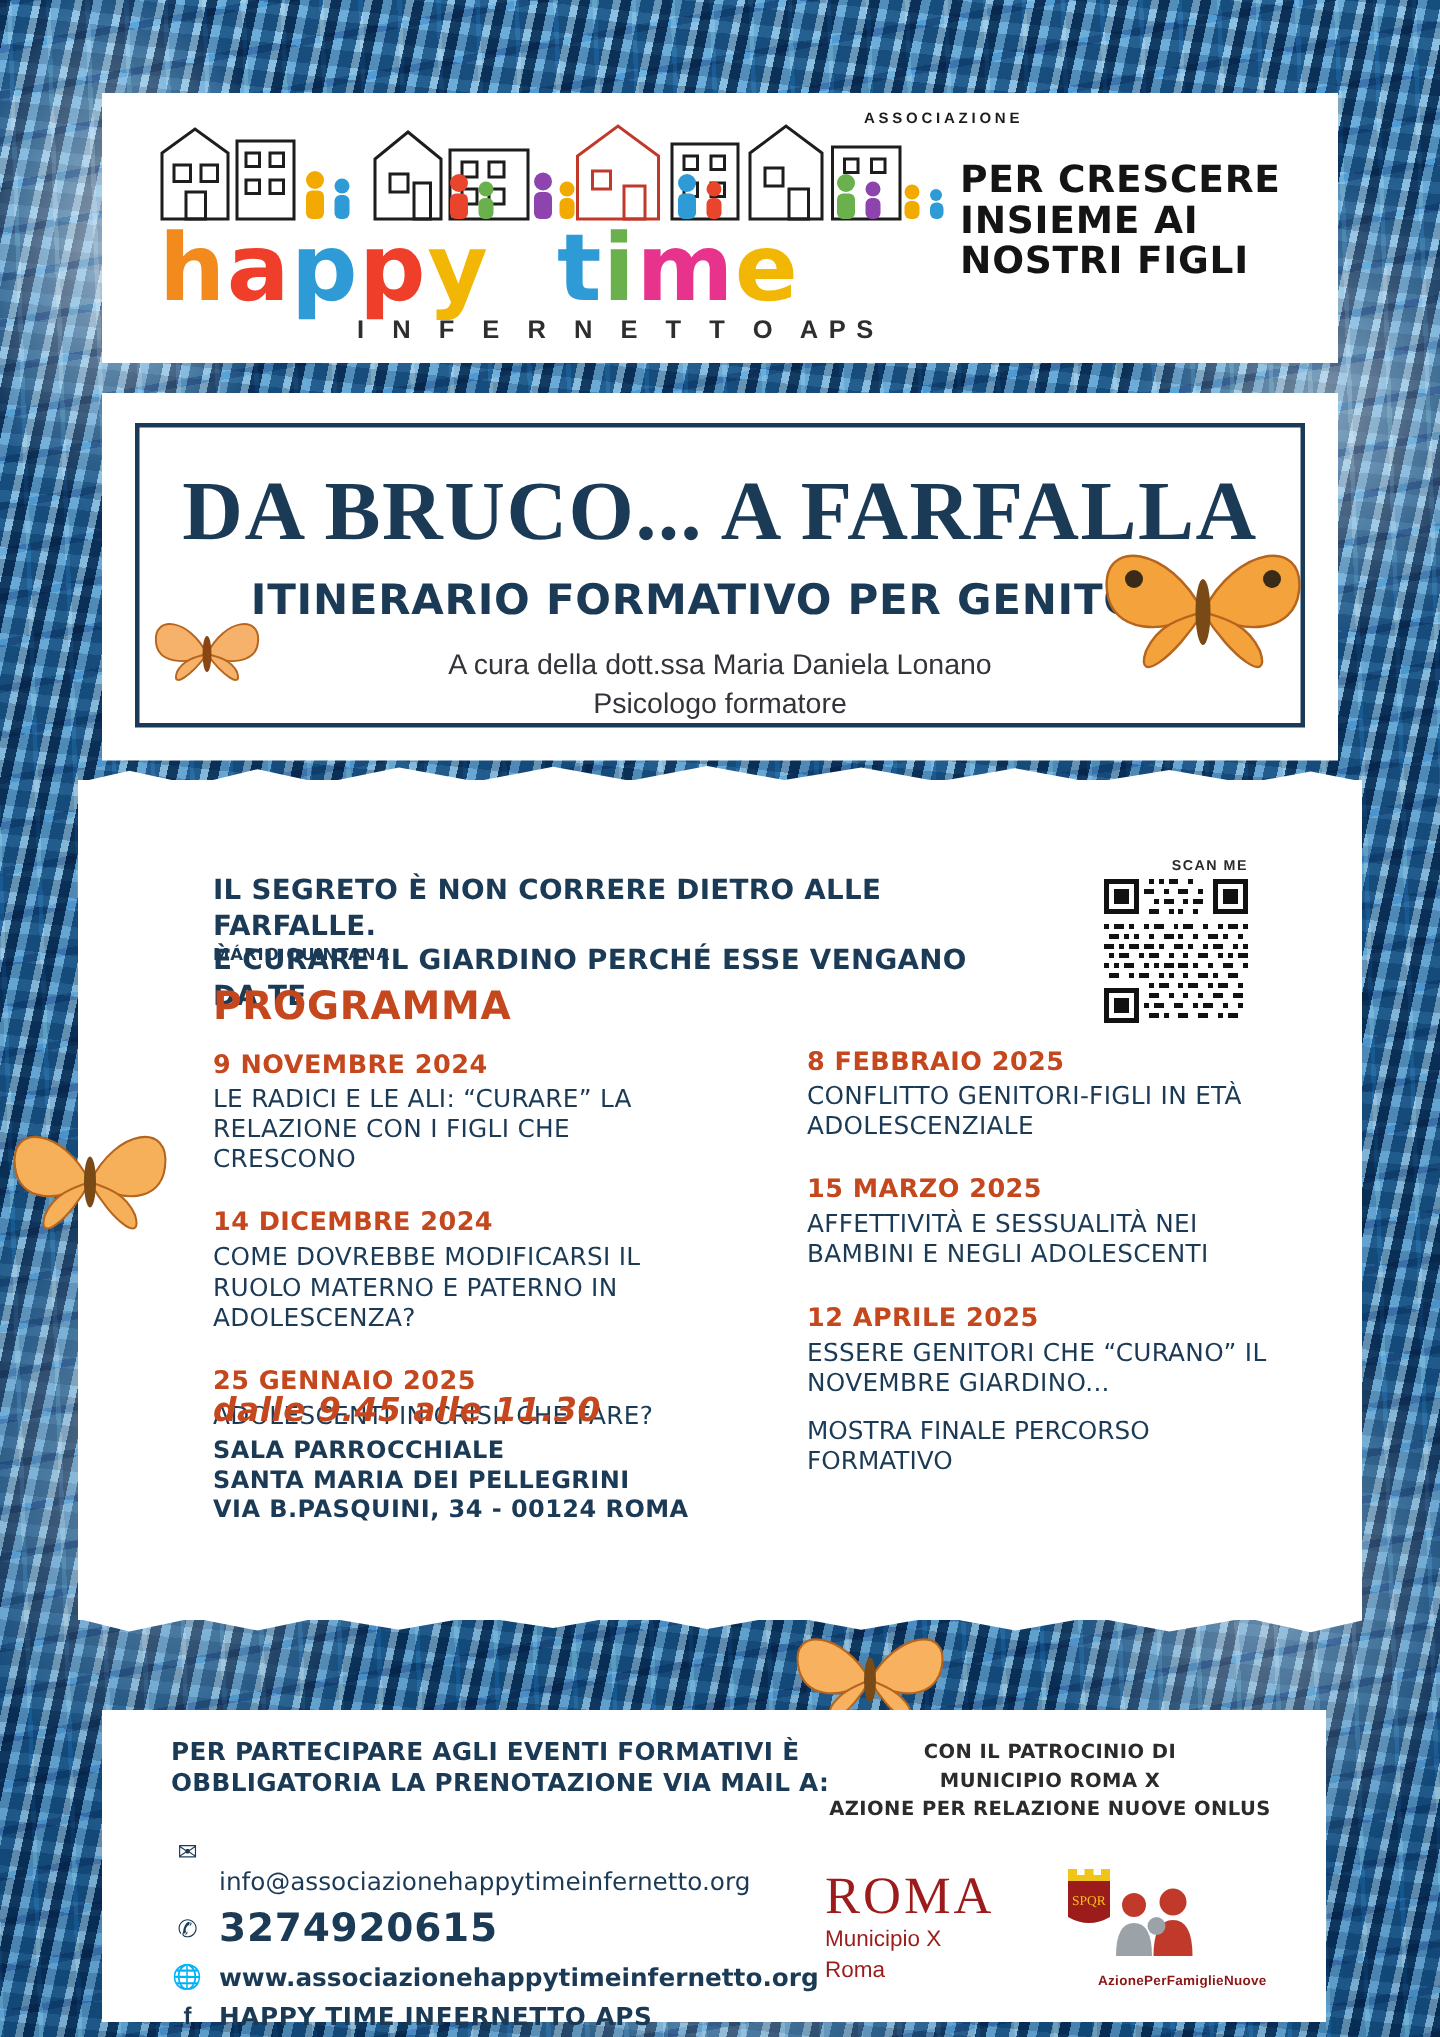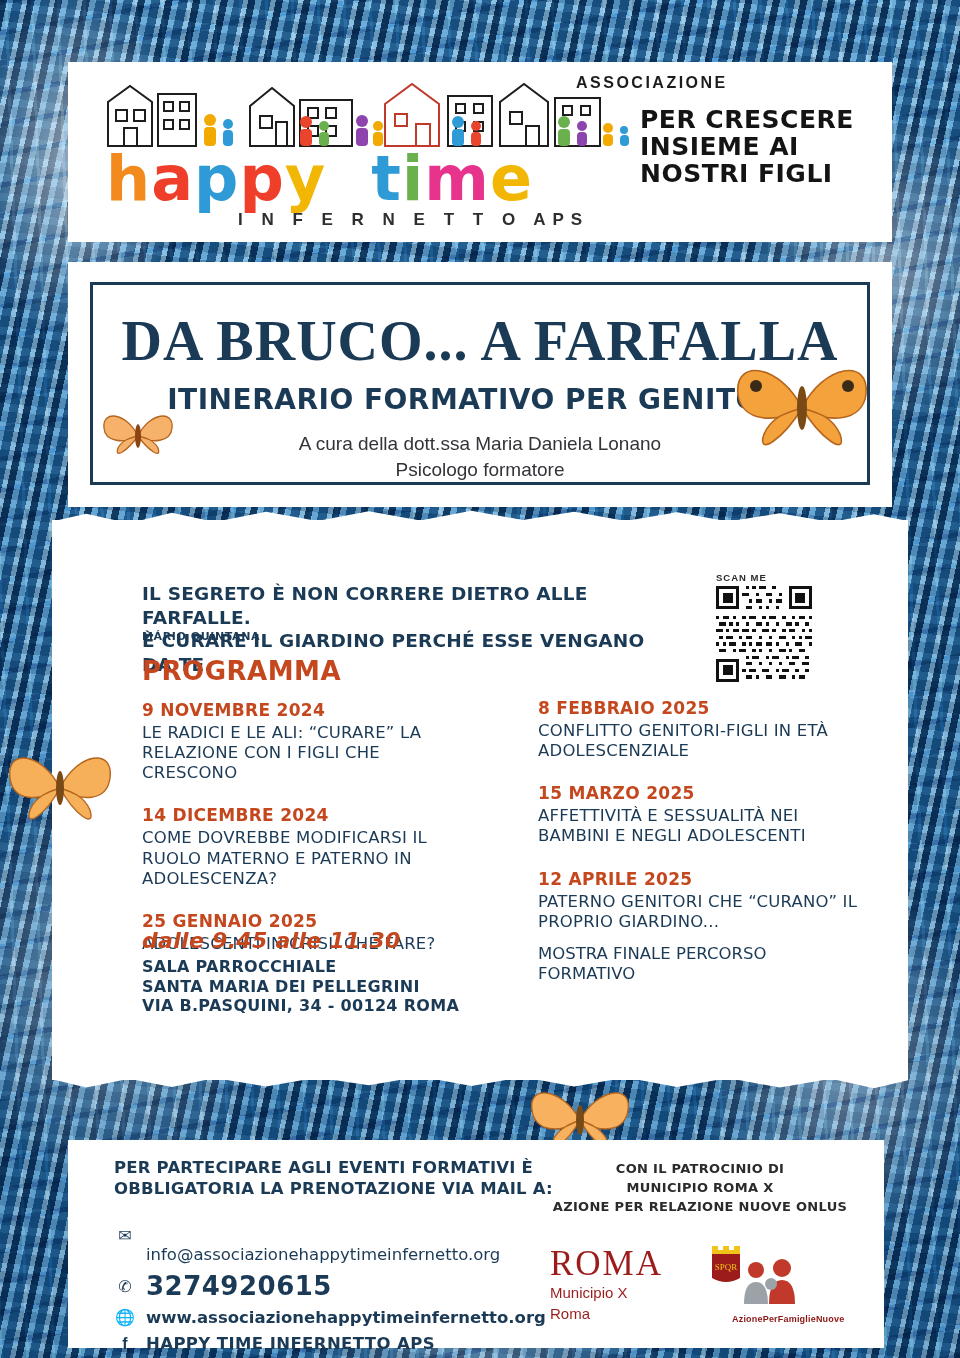--- a/index.html
+++ b/index.html
@@ -43,21 +43,21 @@
     font-family:"DejaVu Sans", sans-serif;font-weight:bold;font-size:62px;
     letter-spacing:1px;white-space:nowrap;line-height:70px;
   }
   .happy-time span{display:inline-block;}
   .infernetto{
     position:absolute;left:150px;top:140px;
     font-size:17px;letter-spacing:7px;font-weight:bold;color:#2e2e2e;
   }
   .associazione{
     position:absolute;left:508px;top:12px;
-    font-size:16px;letter-spacing:2.5px;font-weight:bold;color:#1d1d1d;
+    font-size:10px;letter-spacing:2.5px;font-weight:bold;color:#1d1d1d;
   }
   .slogan{
     position:absolute;right:22px;top:44px;width:230px;
     font-family:"DejaVu Sans", sans-serif;
     font-weight:bold;font-size:25px;line-height:1.08;color:#141414;
     letter-spacing:.5px;text-align:left;
   }
 
   
   #title-panel{left:68px;top:262px;width:824px;height:245px;}
@@ -97,21 +97,21 @@
     position:absolute;left:90px;top:62px;width:520px;
     font-family:"DejaVu Sans", sans-serif;font-weight:bold;
     font-size:18.5px;line-height:1.28;color:#1b3a56;letter-spacing:.2px;
   }
   .quote-author{
     position:absolute;left:90px;top:110px;
     font-family:"DejaVu Sans", sans-serif;font-weight:bold;
     font-size:11px;color:#1b3a56;letter-spacing:.6px;
   }
 
-  .qr-wrap{position:absolute;right:92px;top:52px;width:100px;text-align:left;}
+  .qr-wrap{position:absolute;right:76px;top:52px;width:100px;text-align:right;}
   .scan-me{font-size:9.5px;font-weight:bold;letter-spacing:1px;color:#2a2a2a;margin-bottom:3px;}
   .qr{width:96px;height:96px;background:#fff;}
 
   .programma{
     position:absolute;left:90px;top:136px;
     font-family:"DejaVu Sans", sans-serif;font-weight:bold;
     font-size:26px;color:#c4471e;letter-spacing:.5px;
   }
 
   .col{position:absolute;width:330px;}
@@ -346,21 +346,21 @@
     <div class="item">
       <div class="date">8 FEBBRAIO 2025</div>
       <div class="desc">CONFLITTO GENITORI-FIGLI IN ETÀ ADOLESCENZIALE</div>
     </div>
     <div class="item">
       <div class="date">15 MARZO 2025</div>
       <div class="desc">AFFETTIVITÀ E SESSUALITÀ NEI BAMBINI E NEGLI ADOLESCENTI</div>
     </div>
     <div class="item">
       <div class="date">12 APRILE 2025</div>
-      <div class="desc">PATERNO GENITORI CHE “CURANO” IL PROPRIO GIARDINO...</div>
+      <div class="desc">ESSERE GENITORI CHE “CURANO” IL NOVEMBRE GIARDINO...</div>
       <div class="extra">MOSTRA FINALE PERCORSO FORMATIVO</div>
     </div>
   </div>
 
   <div class="venue">
     <div class="hours">dalle 9.45 alle 11.30</div>
     <div class="line">SALA PARROCCHIALE</div>
     <div class="line">SANTA MARIA DEI PELLEGRINI</div>
     <div class="line">VIA B.PASQUINI, 34 - 00124 ROMA</div>
   </div>

